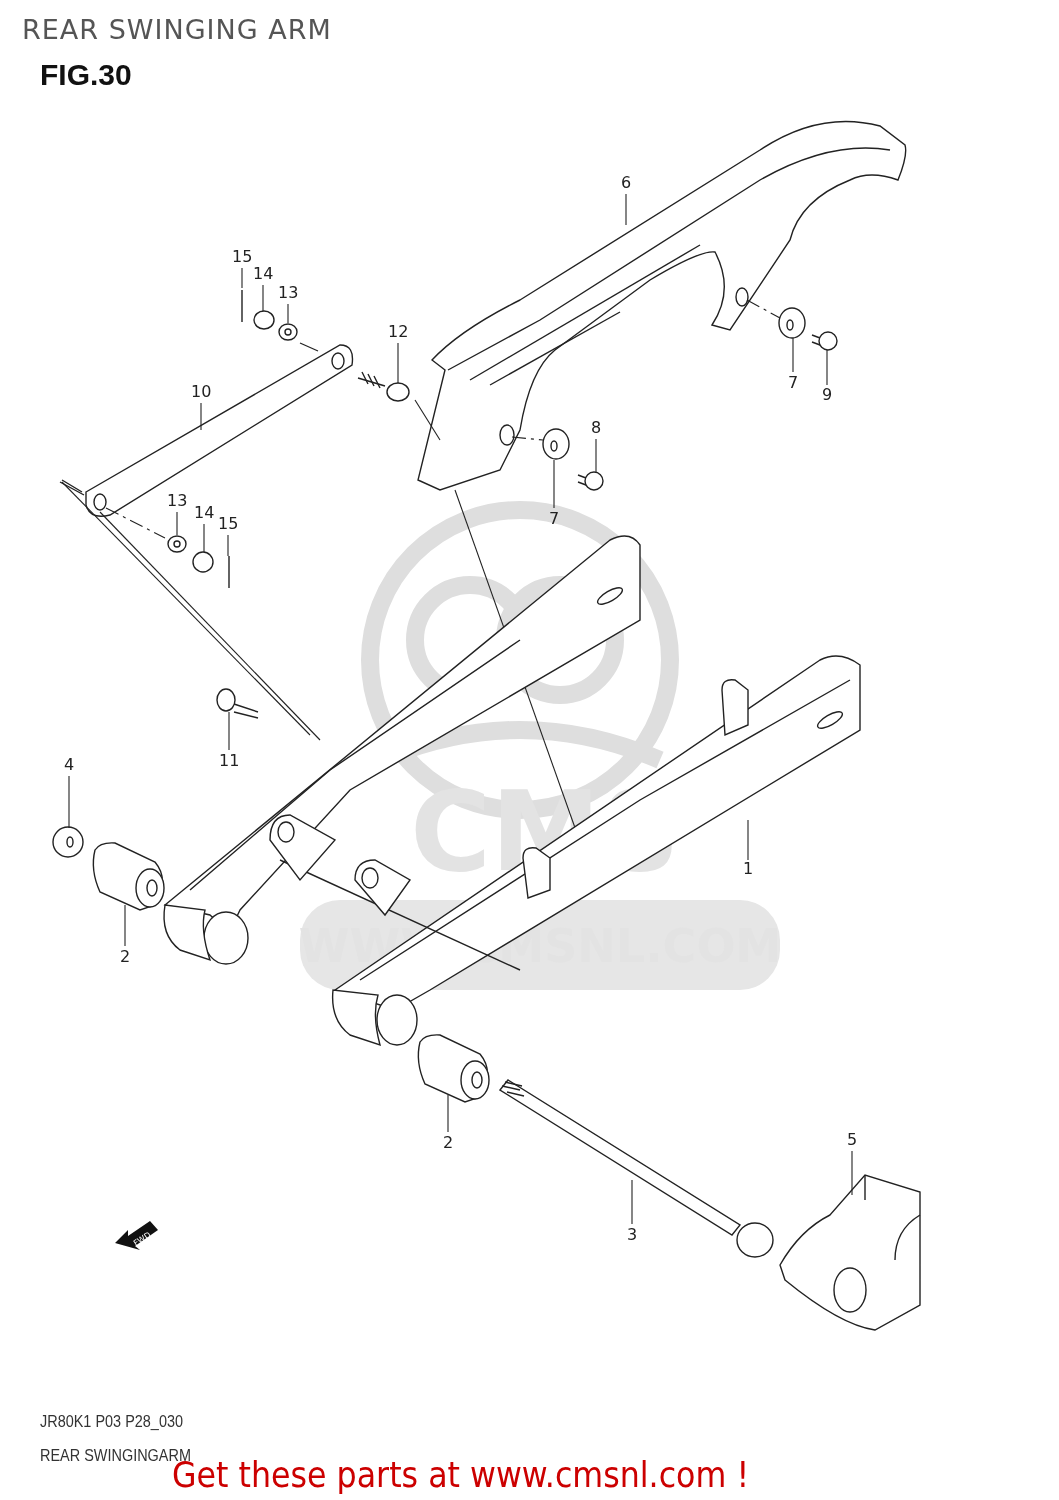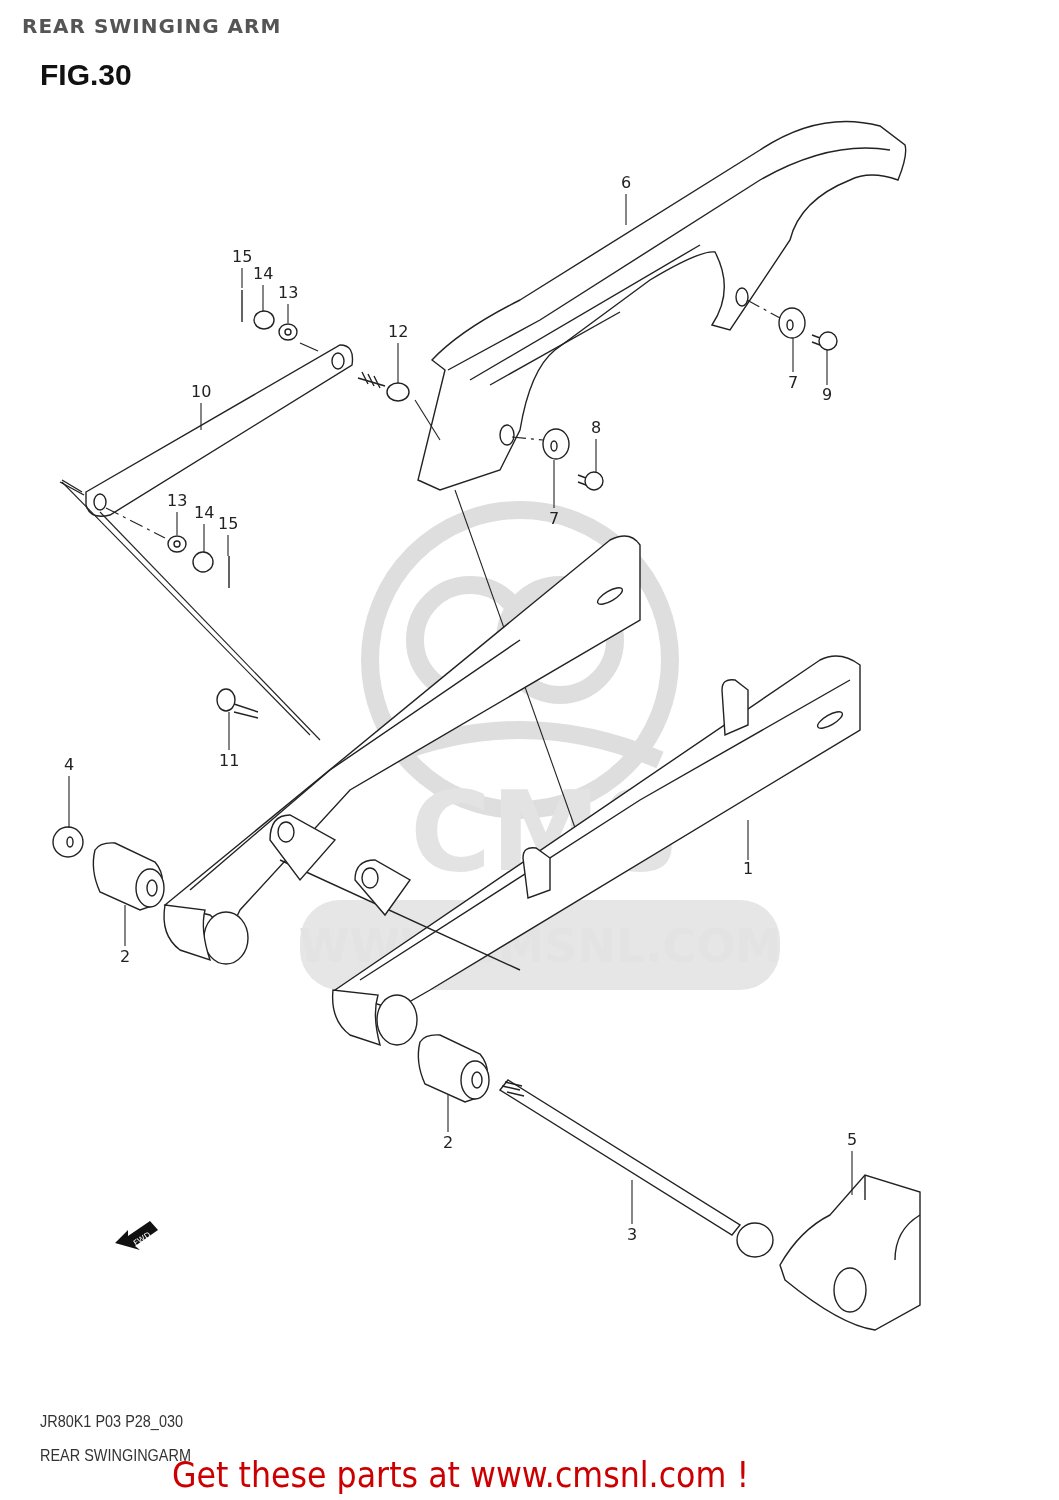--- a/index.html
+++ b/index.html
@@ -1,17 +1,17 @@
 <!DOCTYPE html>
 <html><head>
 <meta charset="utf-8">
 <style>
   html, body { margin: 0; padding: 0; background: #ffffff; }
   body { width: 1059px; height: 1500px; position: relative; overflow: hidden; font-family: "DejaVu Sans", sans-serif; }
-  .page-title { position: absolute; left: 22px; top: 14px; font-size: 20px; color: #555555; letter-spacing: 1px; font-family: "DejaVu Sans", sans-serif; font-weight: bold; }
+  .page-title { position: absolute; left: 22px; top: 14px; font-size: 27px; color: #555555; letter-spacing: 1px; font-family: "DejaVu Sans", sans-serif; }
   .fig-title { position: absolute; left: 40px; top: 58px; font-size: 30px; font-weight: bold; color: #111111; font-family: "Liberation Sans", sans-serif; }
   .code { position: absolute; left: 40px; top: 1412px; font-size: 17px; color: #333333; font-family: "Liberation Sans Narrow", "Liberation Sans", sans-serif; transform: scaleX(0.85); transform-origin: left; }
   .subtitle { position: absolute; left: 40px; top: 1446px; font-size: 17px; color: #333333; font-family: "Liberation Sans", sans-serif; transform: scaleX(0.85); transform-origin: left; }
   .promo { position: absolute; left: 172px; top: 1454px; font-size: 36px; color: #cc0000; font-family: "DejaVu Sans", sans-serif; transform: scaleX(0.88); transform-origin: left; white-space: nowrap; text-decoration: none; }
   svg.diagram { position: absolute; left: 0; top: 0; }
   .ln { stroke: #222; stroke-width: 1.4; fill: none; }
   .lnf { stroke: #222; stroke-width: 1.4; fill: #fff; }
   .lead { stroke: #222; stroke-width: 1.1; fill: none; }
   .dash { stroke: #222; stroke-width: 1.1; fill: none; stroke-dasharray: 14 5 3 5; }
   .callout { font-family: "DejaVu Sans", sans-serif; font-size: 16px; fill: #222; }

